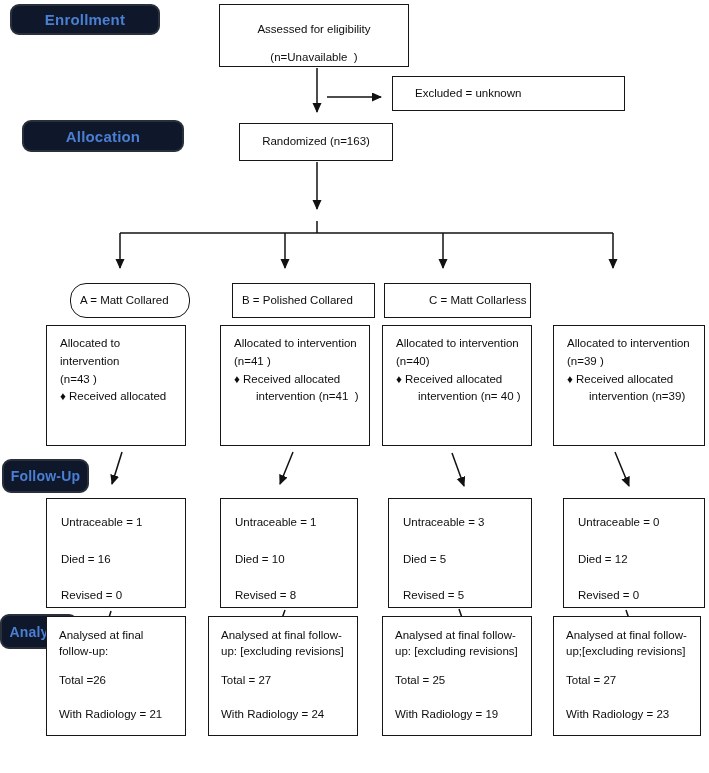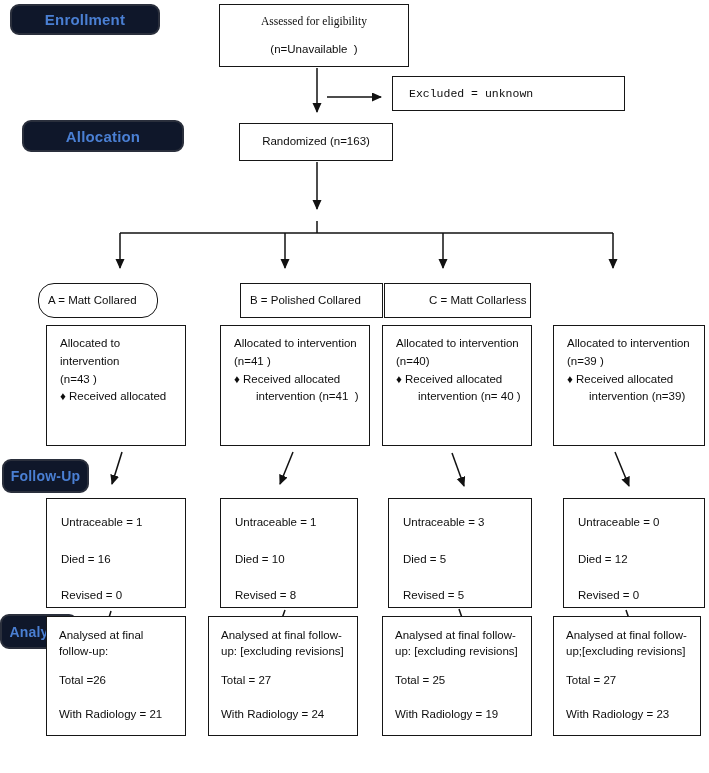--- a/index.html
+++ b/index.html
@@ -14,34 +14,34 @@
 
   .stage{position:absolute;background:#0f172a;border:2.4px solid #2a2f3c;
          border-radius:9px;box-sizing:border-box;display:flex;align-items:center;
          justify-content:center;color:#4a7fd3;font-weight:bold;font-size:15px;
          letter-spacing:.2px;white-space:nowrap;}
   .stage.small{font-size:14px;}
 
   
   .lbl-enroll{left:10px;top:4px;width:150px;height:31px;}
   .bx-assessed{left:219px;top:4px;width:190px;height:63px;text-align:center;}
-  .bx-assessed .l1{margin-top:9px;font-family:Liberation Serif, serif;}
+  .bx-assessed .l1{margin-top:17px;}
   .bx-assessed .l2{margin-top:12px;}
   .bx-excluded{left:392px;top:76px;width:233px;height:35px;display:flex;
-               align-items:center;padding-left:16px;font-family:Liberation Mono, monospace;}
+               align-items:center;padding-left:22px;}
   .bx-randomized{left:239px;top:123px;width:154px;height:38px;display:flex;
                  align-items:center;justify-content:center;}
   .lbl-alloc{left:22px;top:120px;width:162px;height:32px;}
   .lbl-follow{left:2px;top:459px;width:87px;height:34px;}
   .lbl-analysis{left:0px;top:614px;width:78px;height:35px;}
 
   
   .hdr{top:283px;height:35px;display:flex;align-items:center;padding-left:9px;}
-  .hdr-a{left:38px;width:120px;border-radius:16px;}
-  .hdr-b{left:240px;width:143px;}
+  .hdr-a{left:70px;width:120px;border-radius:16px;}
+  .hdr-b{left:232px;width:143px;}
   .hdr-c{left:384px;width:147px;padding-left:44px;}
   .hdr-d{left:553px;width:153px;}
 
   
   .alloc{top:325px;height:121px;padding:9px 5px 0 13px;line-height:1.55;}
   .alloc .indent{margin-left:22px;}
   .alloc-a{left:46px;width:140px;}
   .alloc-b{left:220px;width:150px;}
   .alloc-c{left:382px;width:150px;}
   .alloc-d{left:553px;width:152px;}

